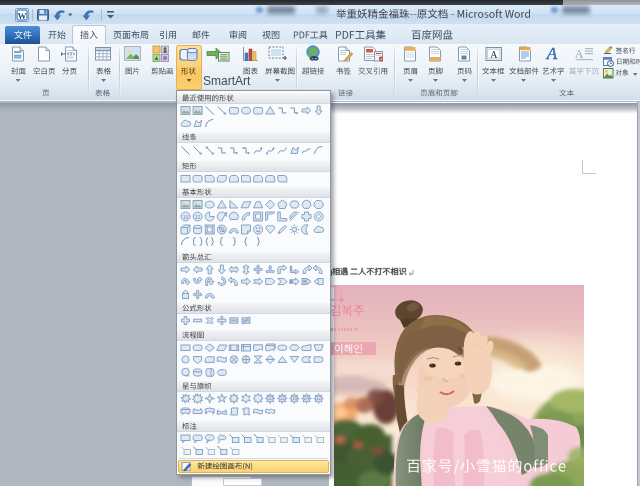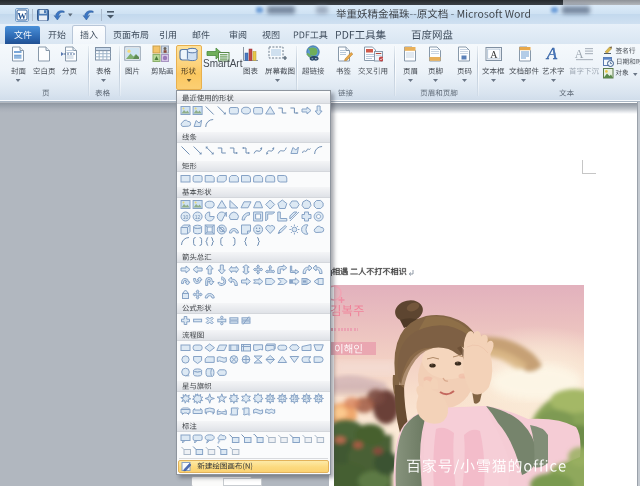--- a/index.html
+++ b/index.html
@@ -191,21 +191,21 @@
       <path d="M6.3 -6.2C5.9 -5.6 5 -4.9 4.3 -4.6C4.4 -4.5 4.6 -4.3 4.7 -4.2C5.5 -4.6 6.3 -5.3 6.9 -6ZM6.6 -4.1C6.1 -3.5 5.2 -2.8 4.4 -2.4C4.5 -2.3 4.7 -2.1 4.8 -2C5.6 -2.4 6.5 -3.2 7.1 -3.9ZM6.7 -2.1C6.2 -1.1 5.1 -0.3 4 0.1C4.1 0.3 4.3 0.5 4.4 0.6C5.5 0.1 6.6 -0.8 7.3 -1.9ZM3 -5.3V-3.4H1.8V-5.3ZM0.3 -3.4V-2.8H1.3C1.3 -1.7 1.1 -0.6 0.3 0.3C0.4 0.3 0.6 0.5 0.7 0.6C1.6 -0.3 1.8 -1.6 1.8 -2.8H3V0.6H3.6V-2.8H4.4V-3.4H3.6V-5.3H4.3V-5.8H0.4V-5.3H1.3V-3.4Z M13.1 -5.8C13.4 -5.4 13.8 -4.8 13.9 -4.5L14.4 -4.8C14.2 -5.1 13.8 -5.6 13.5 -6ZM7.9 -5.1C8.2 -4.6 8.6 -4 8.8 -3.6L9.3 -4C9.1 -4.3 8.7 -4.9 8.3 -5.3ZM11.9 -6.3V-4.5L11.9 -4.1H10.2V-3.5H11.9C11.8 -2.3 11.3 -0.9 10 0.2C10.1 0.3 10.3 0.5 10.4 0.6C11.5 -0.4 12.1 -1.5 12.3 -2.6C12.7 -1.2 13.4 -0 14.4 0.6C14.5 0.4 14.7 0.2 14.8 0.1C13.6 -0.5 12.9 -1.9 12.6 -3.5H14.6V-4.1H12.5L12.5 -4.5V-6.3ZM7.7 -1.5 8.1 -1C8.5 -1.3 8.9 -1.8 9.4 -2.2V0.6H9.9V-6.3H9.4V-2.9C8.8 -2.3 8.1 -1.8 7.7 -1.5Z" fill="#4a3a20"></path>
     </svg>
 <div class="abs" style="left:186.5px;top:79px;width:5px;height:3px;background:#6a5a30;clip-path:polygon(0 0,100% 0,50% 100%)"></div>
 <svg class="abs" style="left:206px;top:46px" width="24" height="16" viewBox="0 0 24 16">
       <path d="M1 5.5 L10 5.5 L10 2 L16 7.5 L10 13 L10 9.5 L1 9.5 Z" fill="#6fae5a" stroke="#4a8a3c" stroke-width="0.8"></path>
       <rect x="12.5" y="6.5" width="10.5" height="8.5" fill="#f2f7fb" stroke="#5a8a4a"></rect>
       <rect x="14" y="8" width="7.5" height="1.4" fill="#7aa86a"></rect>
       <rect x="14" y="10.2" width="7.5" height="1.4" fill="#7aa86a"></rect>
       <rect x="14" y="12.4" width="7.5" height="1.4" fill="#7aa86a"></rect>
     </svg>
-<div class="abs" style="left:203px;top:58px;width:34px;height:10px;font-size:10px;color:#444a52;font-family:'Liberation Sans'">SmartArt</div>
+<div class="abs" style="left:203px;top:74px;width:34px;height:10px;font-size:12px;color:#444a52;font-family:'Liberation Sans'">SmartArt</div>
 <svg class="abs" style="left:242px;top:46px" width="17" height="16" viewBox="0 0 17 16">
       <line x1="1.5" y1="1" x2="1.5" y2="14.5" stroke="#8a96a4"></line>
       <line x1="1.5" y1="14.5" x2="16" y2="14.5" stroke="#8a96a4"></line>
       <rect x="3" y="7" width="3" height="7.5" fill="#4a7ac0" stroke="#2c5a9a" stroke-width="0.5"></rect>
       <rect x="7" y="3" width="3" height="11.5" fill="#c04a4a" stroke="#9a2c2c" stroke-width="0.5"></rect>
       <rect x="11" y="5.5" width="3" height="9" fill="#e8c84a" stroke="#b89a2c" stroke-width="0.5"></rect>
     </svg>
 <svg style="position:absolute;left:242.5px;top:66.5px;overflow:visible" width="15" height="9" viewBox="0 -6.8 15 9.0">
       <path d="M2.8 -2.1C3.4 -2 4.2 -1.7 4.6 -1.5L4.8 -1.9C4.4 -2.1 3.7 -2.3 3.1 -2.4ZM2.1 -1.1C3.1 -1 4.4 -0.7 5.1 -0.5L5.4 -0.9C4.6 -1.1 3.3 -1.4 2.3 -1.5ZM0.6 -6V0.6H1.2V0.3H6.3V0.6H6.9V-6ZM1.2 -0.2V-5.5H6.3V-0.2ZM3.1 -5.3C2.7 -4.7 2.1 -4.1 1.4 -3.7C1.6 -3.7 1.8 -3.5 1.8 -3.4C2.1 -3.5 2.3 -3.7 2.5 -3.9C2.8 -3.7 3 -3.5 3.3 -3.3C2.7 -3 2 -2.7 1.3 -2.6C1.4 -2.5 1.5 -2.3 1.6 -2.1C2.3 -2.3 3.1 -2.6 3.8 -3C4.4 -2.6 5.1 -2.4 5.9 -2.2C5.9 -2.4 6.1 -2.5 6.2 -2.6C5.5 -2.8 4.9 -3 4.3 -3.2C4.8 -3.6 5.3 -4 5.6 -4.5L5.3 -4.7L5.2 -4.7H3.3C3.4 -4.9 3.5 -5 3.6 -5.1ZM2.8 -4.2 2.9 -4.3H4.8C4.6 -4 4.2 -3.7 3.8 -3.5C3.4 -3.7 3.1 -4 2.8 -4.2Z M9.4 0.6C9.6 0.5 9.8 0.4 11.9 -0.3C11.9 -0.4 11.9 -0.6 11.8 -0.8L10 -0.2V-1.9C10.5 -2.2 10.9 -2.5 11.2 -2.9C11.8 -1.3 12.8 -0.2 14.4 0.3C14.5 0.2 14.6 -0 14.8 -0.1C14 -0.4 13.4 -0.7 12.9 -1.2C13.3 -1.5 13.9 -1.9 14.3 -2.3L13.8 -2.6C13.5 -2.3 13 -1.9 12.5 -1.6C12.2 -1.9 11.9 -2.4 11.7 -2.9H14.5V-3.4H11.5V-4H13.9V-4.5H11.5V-5.1H14.3V-5.6H11.5V-6.3H10.9V-5.6H8.3V-5.1H10.9V-4.5H8.7V-4H10.9V-3.4H8V-2.9H10.5C9.8 -2.2 8.7 -1.7 7.8 -1.4C7.9 -1.3 8.1 -1.1 8.1 -0.9C8.6 -1.1 9 -1.3 9.4 -1.5V-0.4C9.4 -0.1 9.3 0 9.1 0.1C9.2 0.2 9.4 0.5 9.4 0.6Z" fill="#444a52"></path>
     </svg>

